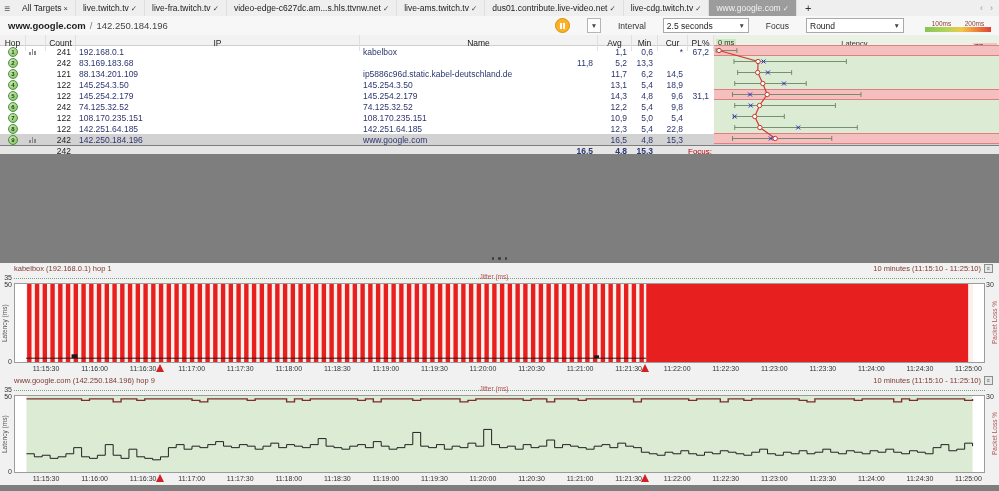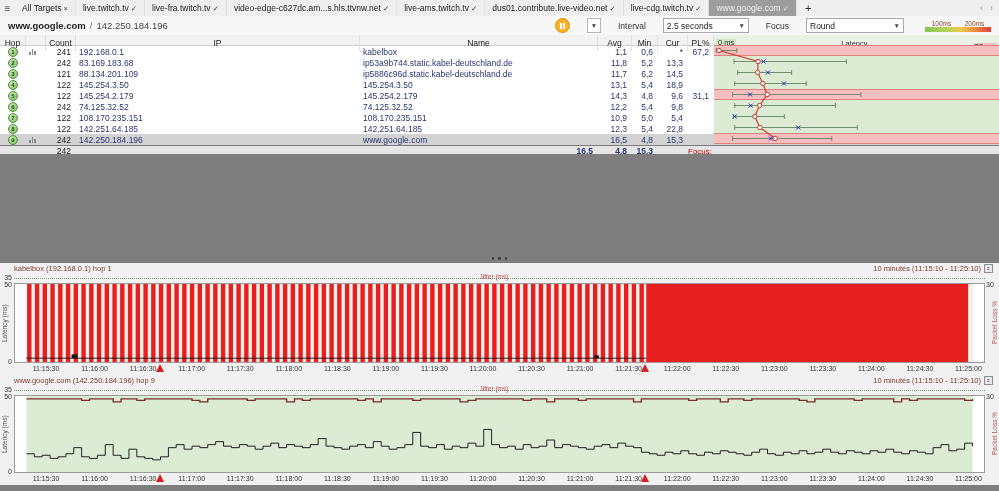--- a/index.html
+++ b/index.html
@@ -196,21 +196,20 @@
           <div class="c num navy">67,2</div>
           <div class="c"></div>
         </div>
         <div class="trow">
           <div class="c hopc">
             <span class="badge">2</span>
           </div>
           <div class="c"></div>
           <div class="c num">242</div>
           <div class="c leftc">83.169.183.68</div>
-          <div class="c leftc">ip53a9b744.static.kabel-deutschland.de</div>
           <div class="c num navy">11,8</div>
           <div class="c num navy">5,2</div>
           <div class="c num navy">13,3</div>
           <div class="c num navy"></div>
           <div class="c"></div>
         </div>
         <div class="trow">
           <div class="c hopc">
             <span class="badge">3</span>
           </div>

